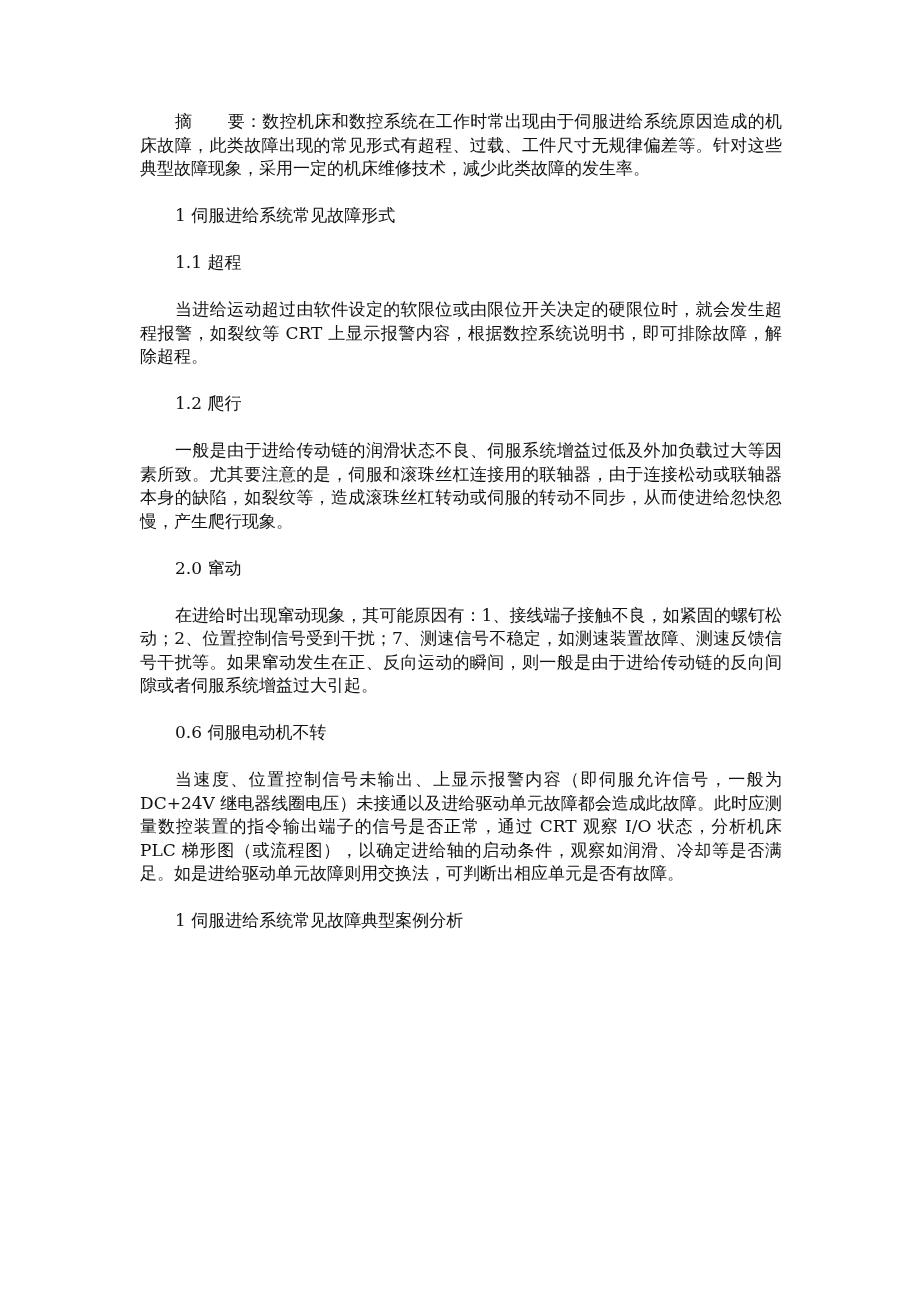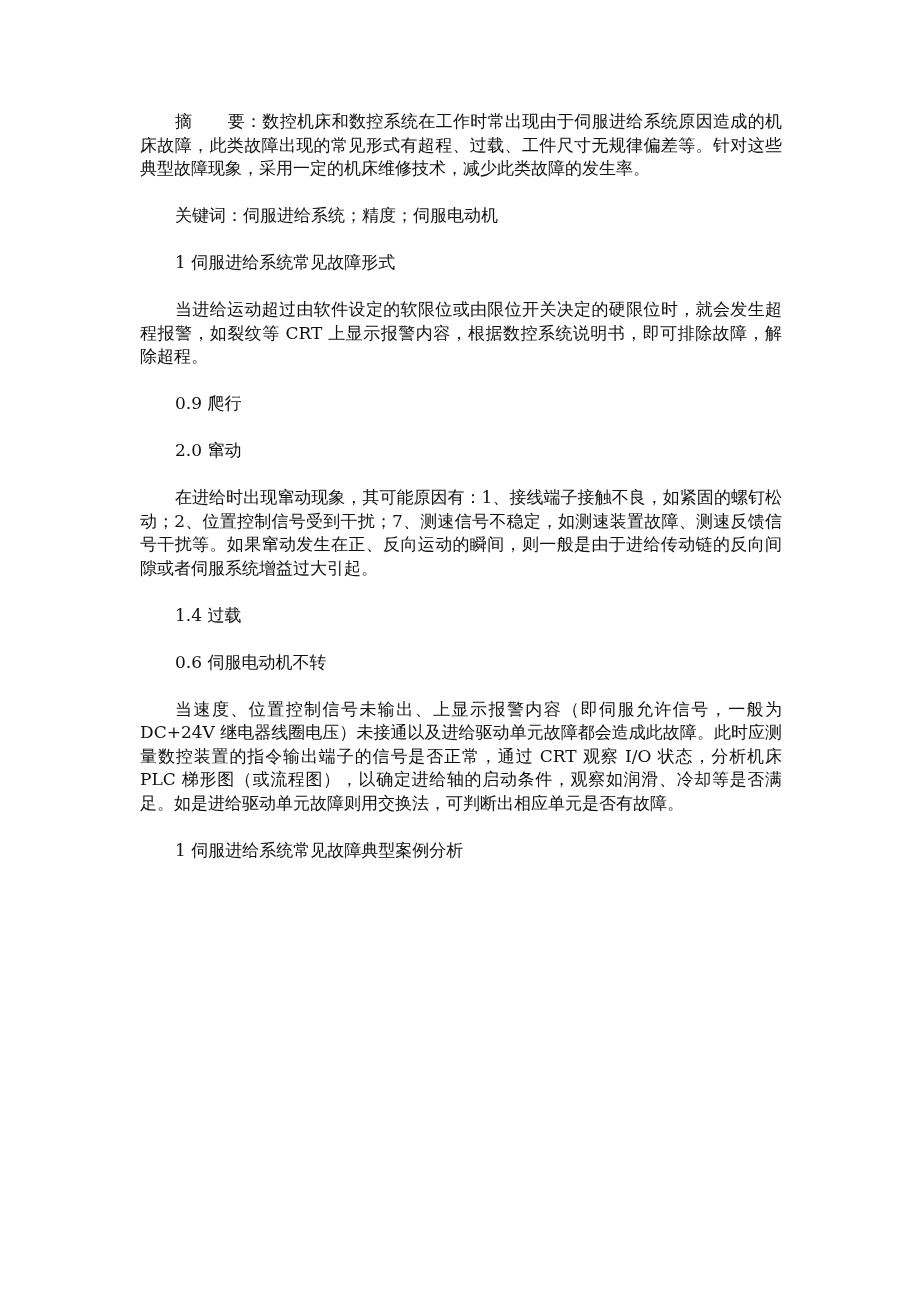--- a/index.html
+++ b/index.html
@@ -21,31 +21,31 @@
   .abstract-label { letter-spacing: 0; }
   .gap { display: inline-block; width: 35px; }
 </style>
 </head>
 <body>
 
 <div class="page">
 
   <p class="para"><span class="abstract-label">摘</span><span class="gap"></span><span class="abstract-label">要：</span><span>数控机床和数控系统在工作时常出现由于伺服进给系统原因造成的机床故障，此类故障出现的常见形式有超程、过载、工件尺寸无规律偏差等。针对这些典型故障现象，采用一定的机床维修技术，减少此类故障的发生率。</span></p>
 
-  <p class="para">关键词：伺服进给系统；精度；伺服电动机</p>
 
   <p class="heading">1 伺服进给系统常见故障形式</p>
 
+  <p class="heading">1.1 超程</p>
   <p class="para">当进给运动超过由软件设定的软限位或由限位开关决定的硬限位时，就会发生超程报警，如裂纹等 CRT 上显示报警内容，根据数控系统说明书，即可排除故障，解除超程。</p>
 
-  <p class="heading">0.9 爬行</p>
+  <p class="heading">1.2 爬行</p>
+  <p class="para">一般是由于进给传动链的润滑状态不良、伺服系统增益过低及外加负载过大等因素所致。尤其要注意的是，伺服和滚珠丝杠连接用的联轴器，由于连接松动或联轴器本身的缺陷，如裂纹等，造成滚珠丝杠转动或伺服的转动不同步，从而使进给忽快忽慢，产生爬行现象。</p>
 
   <p class="heading">2.0 窜动</p>
   <p class="para">在进给时出现窜动现象，其可能原因有：1、接线端子接触不良，如紧固的螺钉松动；2、位置控制信号受到干扰；7、测速信号不稳定，如测速装置故障、测速反馈信号干扰等。如果窜动发生在正、反向运动的瞬间，则一般是由于进给传动链的反向间隙或者伺服系统增益过大引起。</p>
 
-  <p class="heading">1.4 过载</p>
 
   <p class="heading">0.6 伺服电动机不转</p>
   <p class="para">当速度、位置控制信号未输出、上显示报警内容（即伺服允许信号，一般为DC+24V 继电器线圈电压）未接通以及进给驱动单元故障都会造成此故障。此时应测量数控装置的指令输出端子的信号是否正常，通过 CRT 观察 I/O 状态，分析机床PLC 梯形图（或流程图），以确定进给轴的启动条件，观察如润滑、冷却等是否满足。如是进给驱动单元故障则用交换法，可判断出相应单元是否有故障。</p>
 
   <p class="heading">1 伺服进给系统常见故障典型案例分析</p>
 
 </div>
 
 </body></html>

